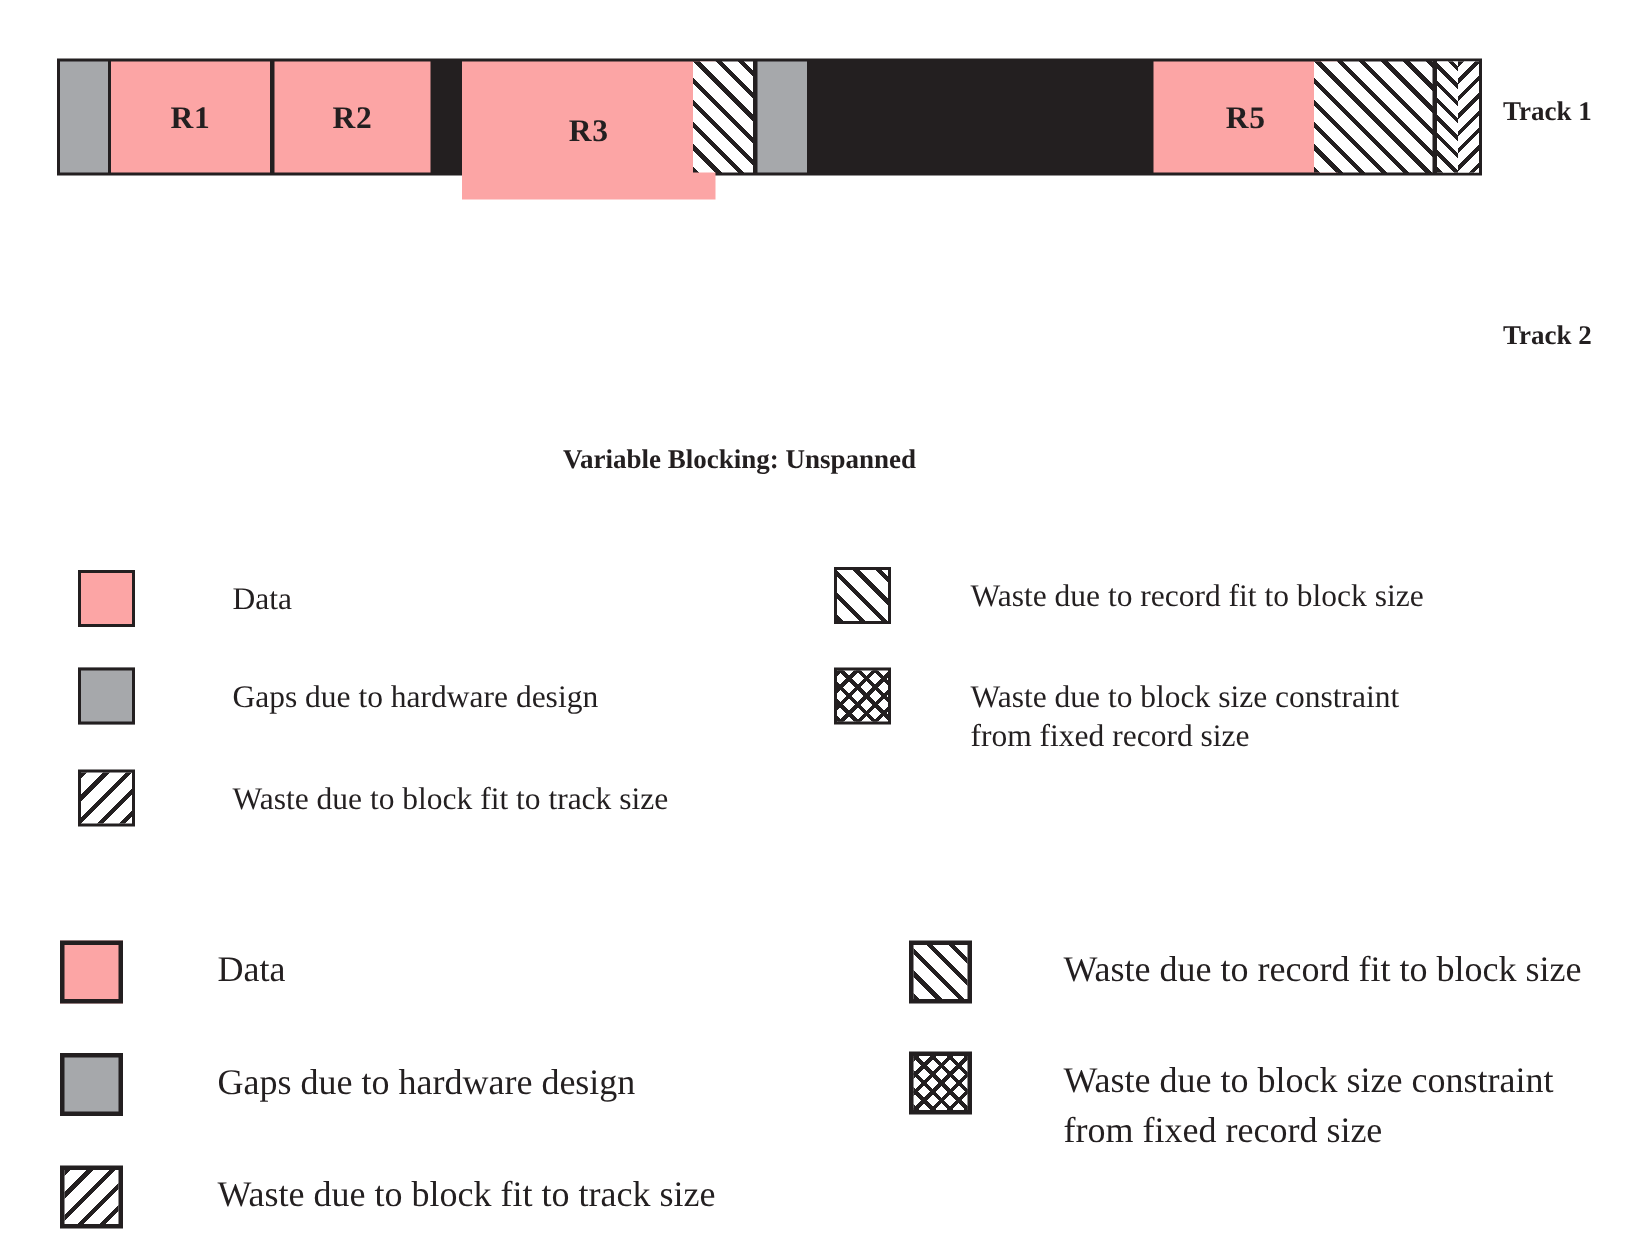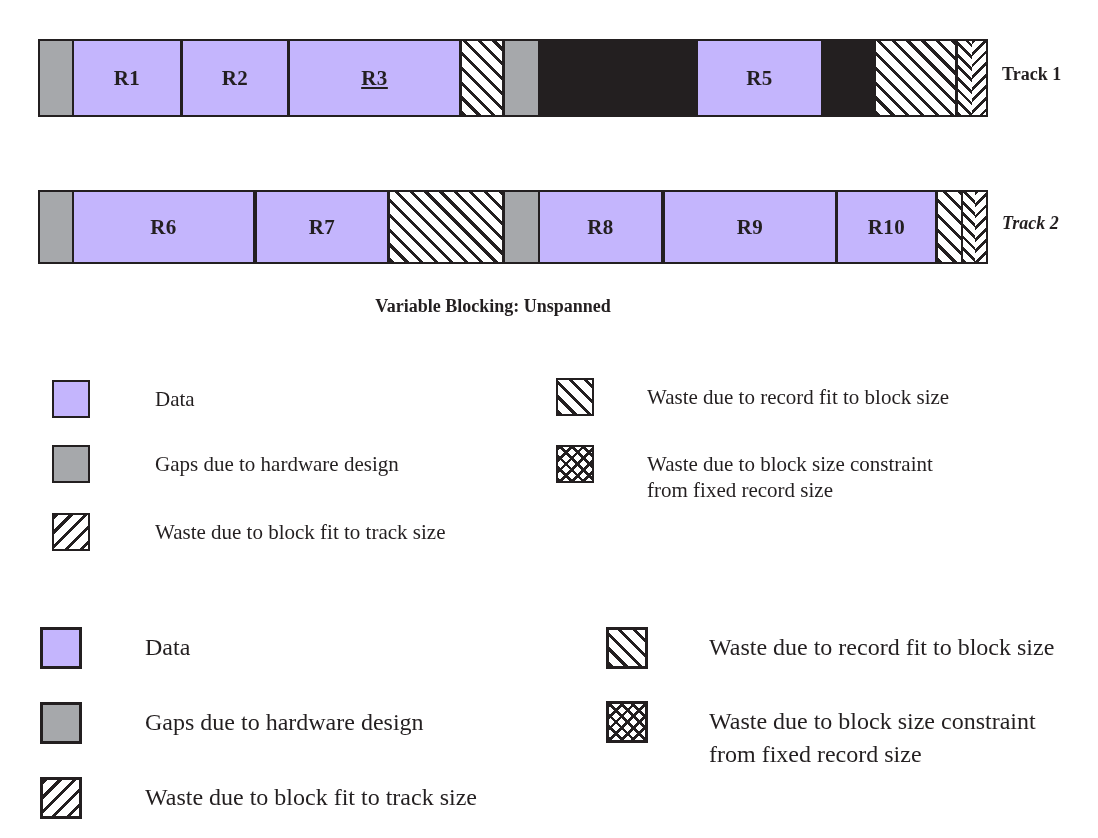--- a/index.html
+++ b/index.html
@@ -8,21 +8,21 @@
     font-family:"Liberation Serif", serif; color:#231f20; overflow:hidden;
   }
 
   
   .track { position:absolute; left:38px; width:950px; background:#231f20; }
   .seg { position:absolute; top:2px; box-sizing:border-box; }
   .seg.record {
     display:flex; align-items:center; justify-content:center;
     font-weight:bold; font-size:21px; letter-spacing:0.5px;
   }
-  .fill-data { background:#c4b5fd; }
+  .fill-data { background:#fca5a5; }
   .fill-gap  { background:#a6a8ab; }
   .hatch-back {
     background:repeating-linear-gradient(45deg,#231f20 0 3px,#ffffff 3px 10.5px);
   }
   .hatch-fwd {
     background:repeating-linear-gradient(135deg,#231f20 0 3px,#ffffff 3px 10.5px);
   }
   .crosshatch {
     background:
       repeating-linear-gradient(45deg,#231f20 0 2.6px,rgba(0,0,0,0) 2.6px 8.2px),
@@ -55,47 +55,32 @@
 </style>
 </head>
 <body>
 
 <div id="canvas">
   <div class="fig-title">Variable Blocking: Unspanned</div>
 <div class="track" style="top: 39px; height: 78px;">
       <div class="seg fill-gap" style="left: 2px; width: 32px; height: 74px;"></div>
       <div class="seg record fill-data" style="left: 36px; width: 106px; height: 74px;">R1</div>
       <div class="seg record fill-data" style="left: 145px; width: 104px; height: 74px;">R2</div>
-      <div class="seg record fill-data" style="left: 252px; width: 169px; height: 74px; text-decoration: underline;">R3</div>
+      <div class="seg record fill-data" style="left: 270px; width: 169px; height: 92px;">R3</div>
       <div class="seg hatch-back" style="left: 424px; width: 40px; height: 74px;"></div>
       <div class="seg fill-gap" style="left: 467px; width: 33px; height: 74px;"></div>
-      <div class="seg record fill-data" style="left: 660px; width: 123px; height: 74px;">R5</div>
+      <div class="seg record fill-data" style="left: 731px; width: 123px; height: 74px;">R5</div>
       <div class="seg hatch-back" style="left: 838px; width: 79px; height: 74px;"></div>
       <div class="seg chevron" style="left: 920px; width: 28px; height: 74px;">
         <div class="l"></div>
         <div class="r"></div>
       </div>
     </div>
     <div class="track-label" style="top: 64px;">Track 1</div>
-    <div class="track" style="top: 190px; height: 74px;">
-      <div class="seg fill-gap" style="left: 2px; width: 32px; height: 70px;"></div>
-      <div class="seg record fill-data" style="left: 36px; width: 179px; height: 70px;">R6</div>
-      <div class="seg record fill-data" style="left: 219px; width: 130px; height: 70px;">R7</div>
-      <div class="seg hatch-back" style="left: 352px; width: 112px; height: 70px;"></div>
-      <div class="seg fill-gap" style="left: 467px; width: 33px; height: 70px;"></div>
-      <div class="seg record fill-data" style="left: 502px; width: 121px; height: 70px;">R8</div>
-      <div class="seg record fill-data" style="left: 627px; width: 170px; height: 70px;">R9</div>
-      <div class="seg record fill-data" style="left: 800px; width: 97px; height: 70px;">R10</div>
-      <div class="seg hatch-back" style="left: 900px; width: 23px; height: 70px;"></div>
-      <div class="seg chevron" style="left: 925px; width: 23px; height: 70px;">
-        <div class="l"></div>
-        <div class="r"></div>
-      </div>
-    </div>
-    <div class="track-label" style="top: 213px; font-style: italic;">Track 2</div>
+    <div class="track-label" style="top: 213px;">Track 2</div>
     <div class="legend-item small" style="left: 52px; top: 380px;">
       <div class="sw fill-data"></div>
       <div class="txt" style="margin-left: 37px;">
         <div>Data</div>
       </div>
     </div>
     <div class="legend-item small" style="left: 52px; top: 445px;">
       <div class="sw fill-gap"></div>
       <div class="txt" style="margin-left: 37px;">
         <div>Gaps due to hardware design</div>

